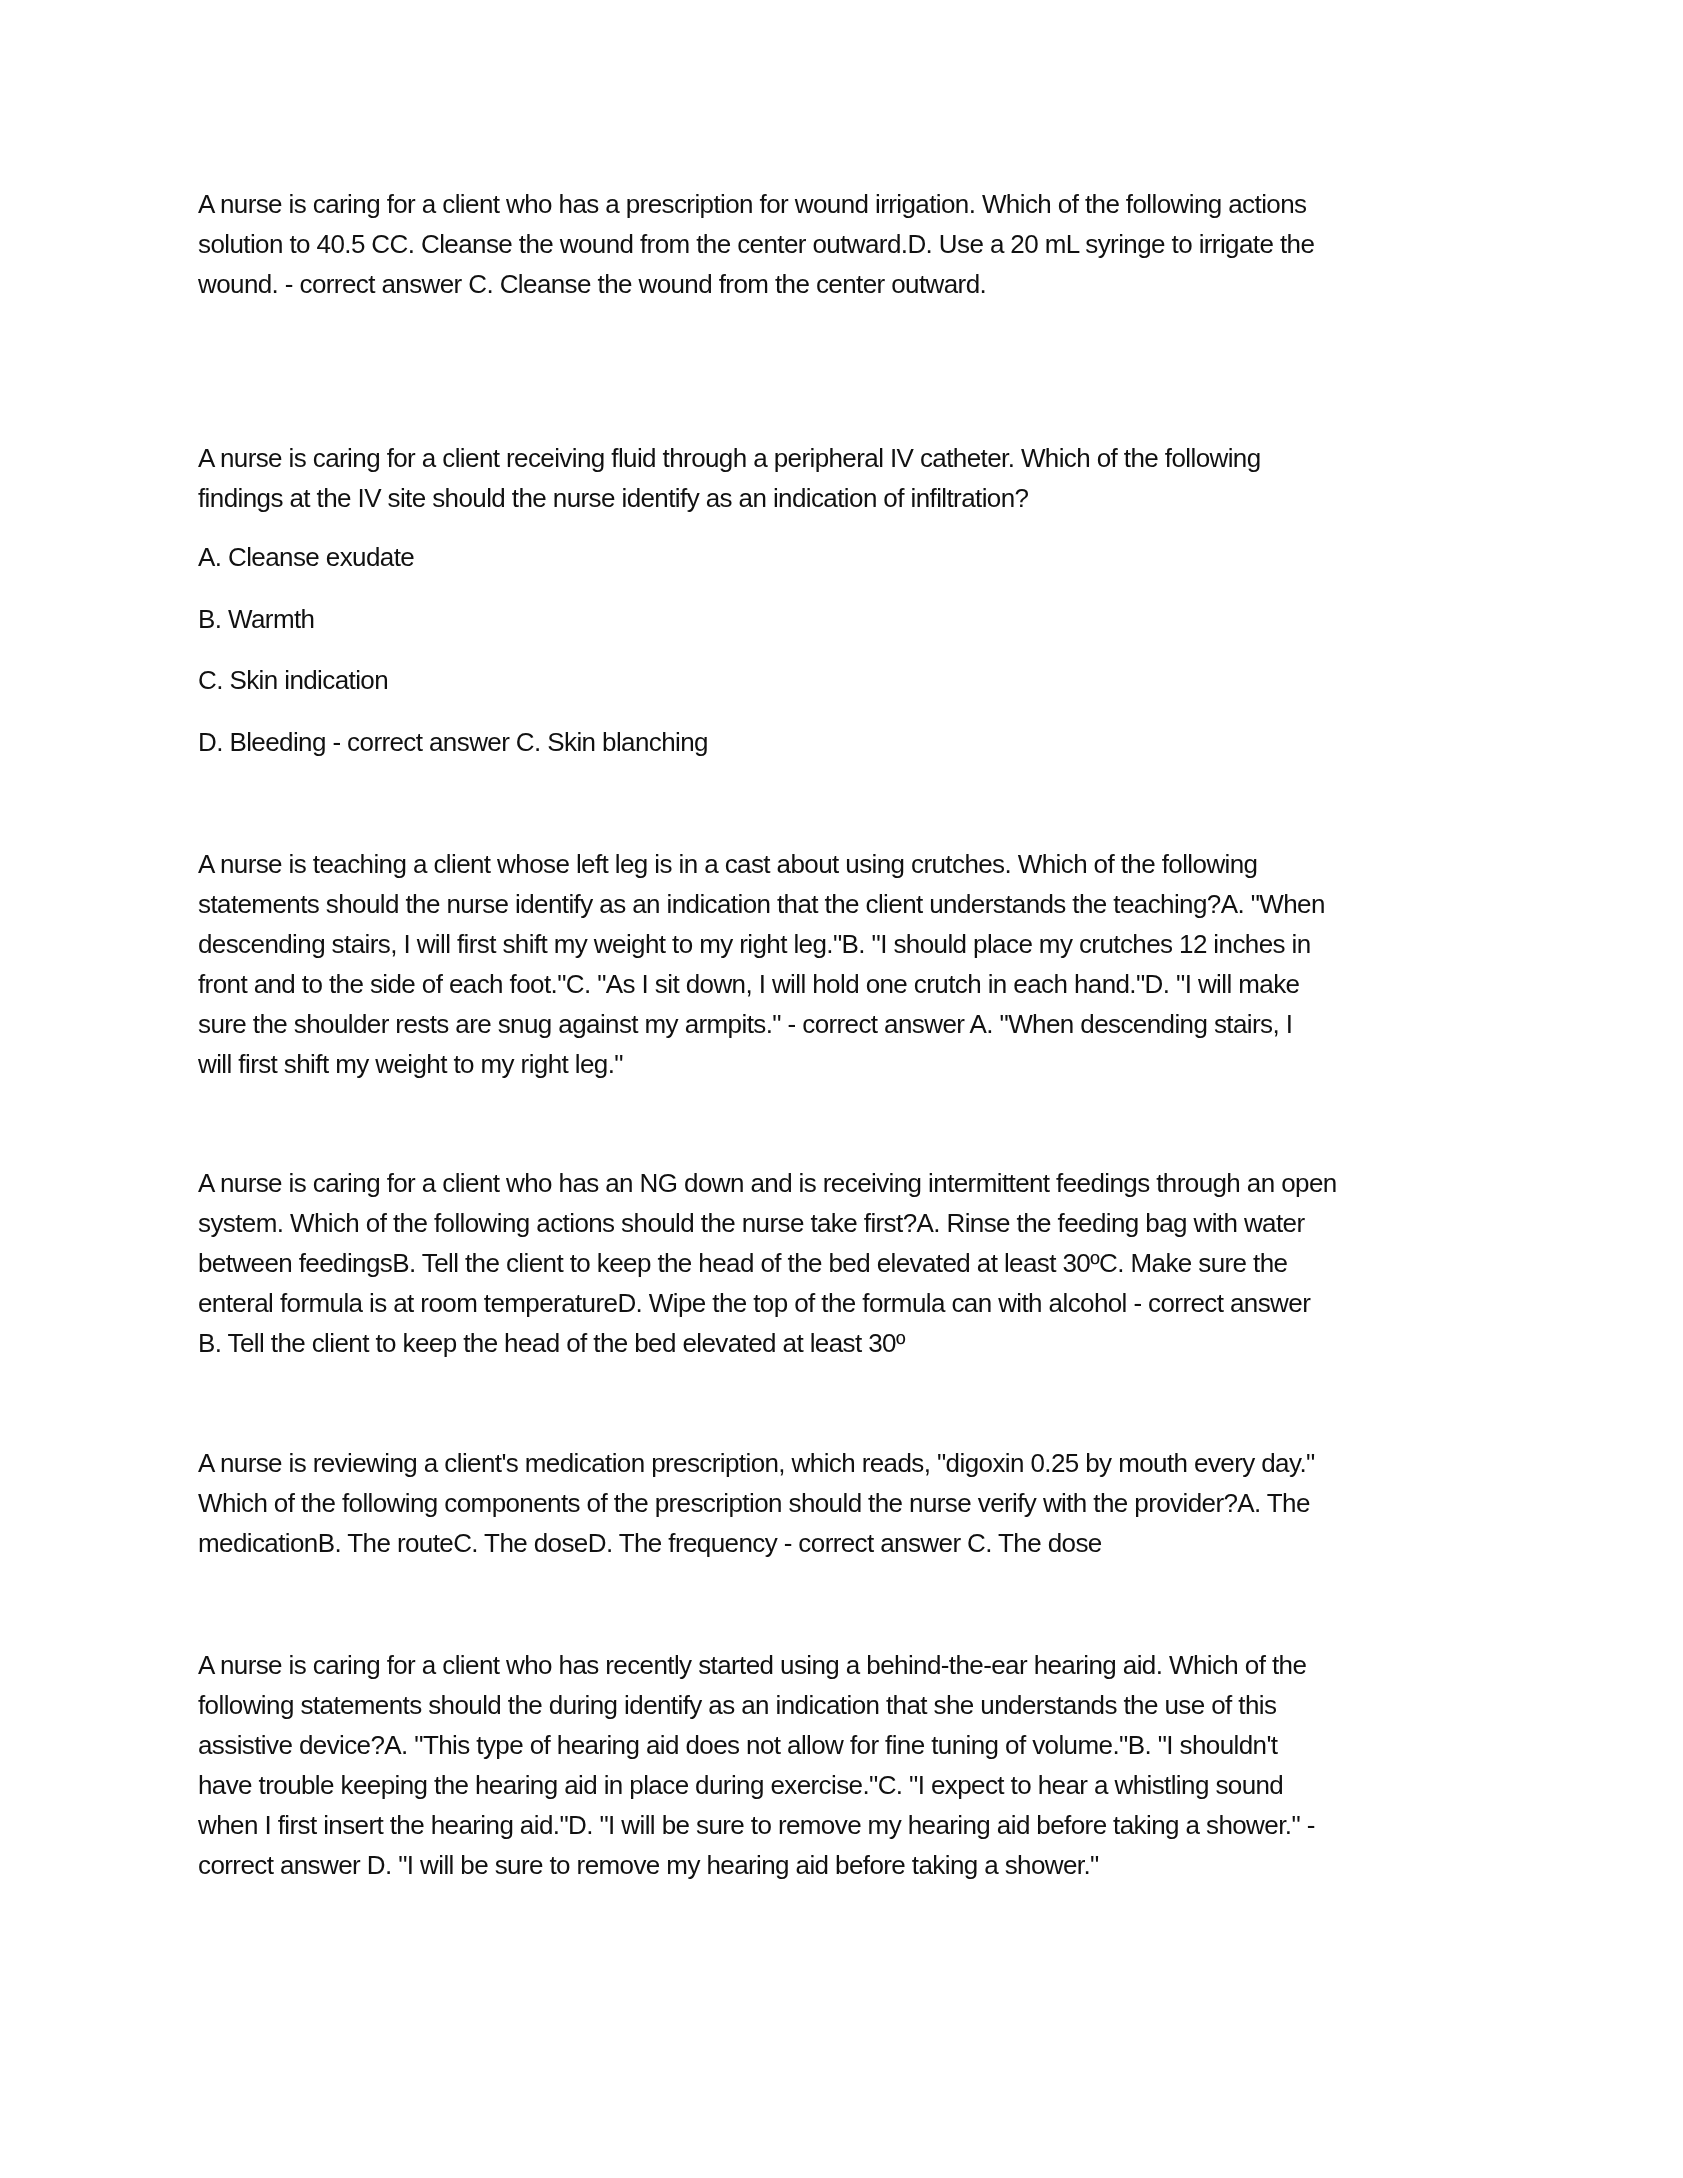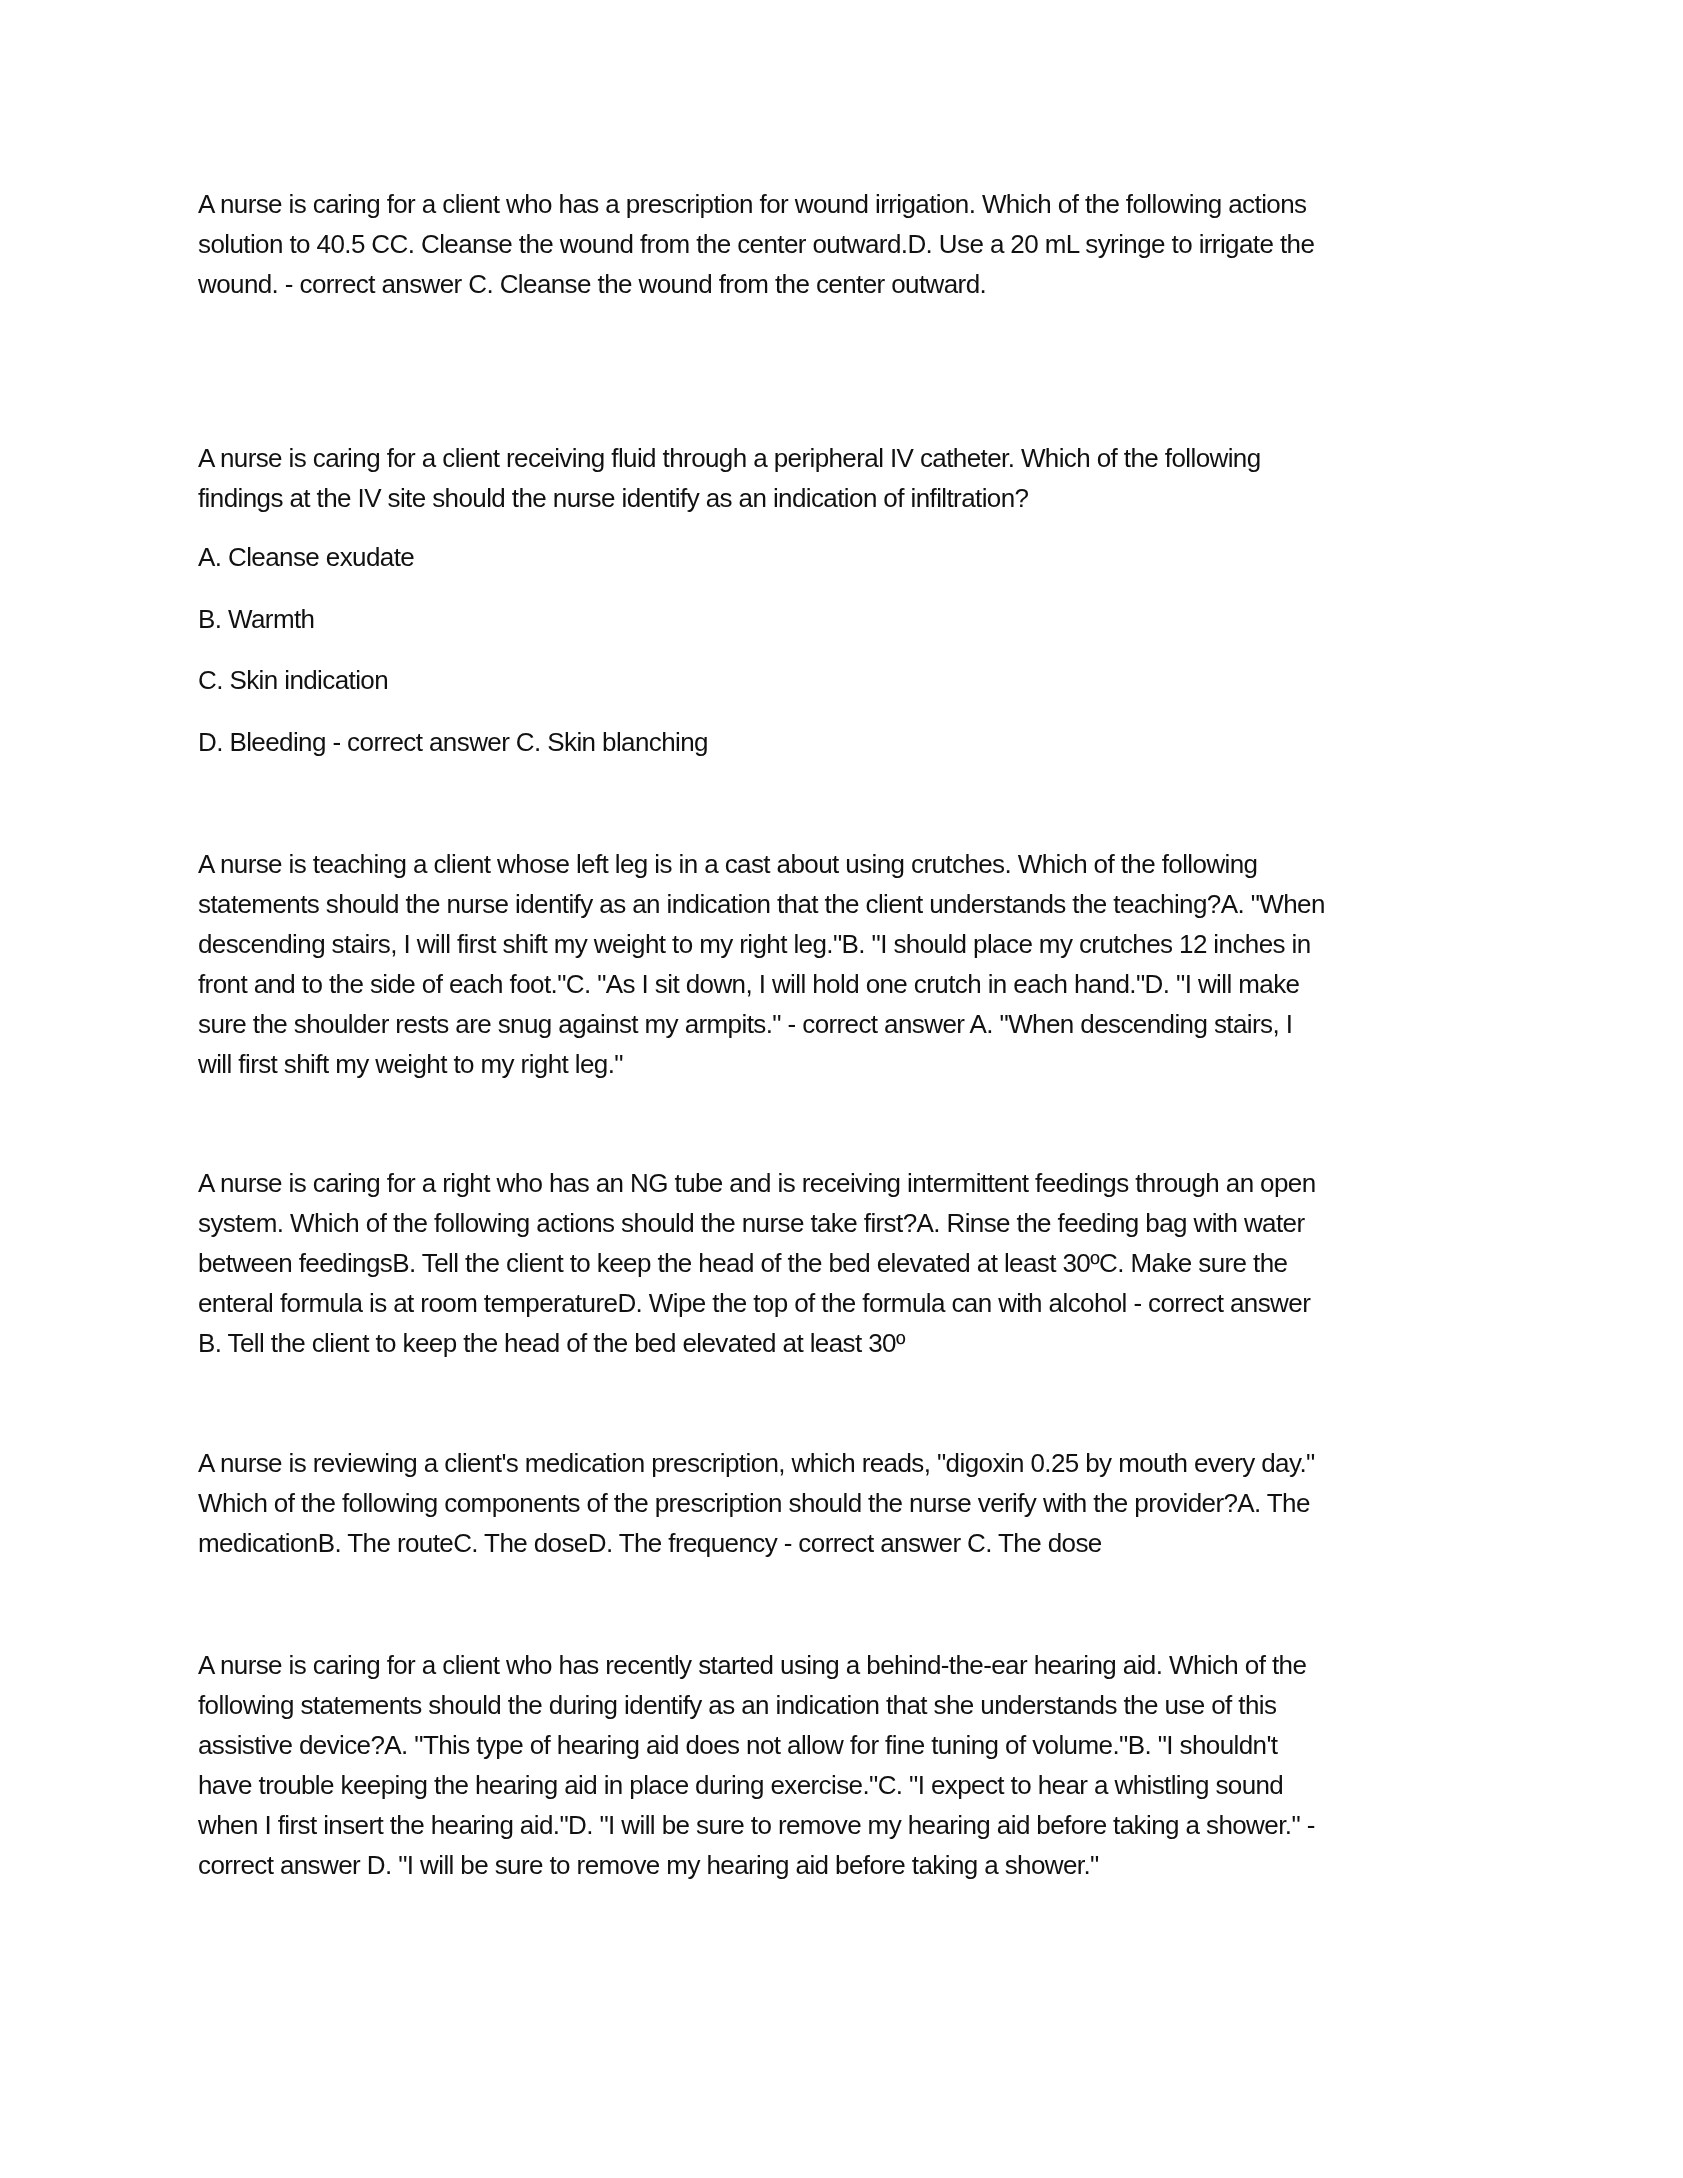--- a/index.html
+++ b/index.html
@@ -37,21 +37,21 @@
 <div class="block" style="top:844px;">
   <div class="line">A nurse is teaching a client whose left leg is in a cast about using crutches. Which of the following</div>
   <div class="line">statements should the nurse identify as an indication that the client understands the teaching?A. "When</div>
   <div class="line">descending stairs, I will first shift my weight to my right leg."B. "I should place my crutches 12 inches in</div>
   <div class="line">front and to the side of each foot."C. "As I sit down, I will hold one crutch in each hand."D. "I will make</div>
   <div class="line">sure the shoulder rests are snug against my armpits." -  correct answer  A. "When descending stairs, I</div>
   <div class="line">will first shift my weight to my right leg."</div>
 </div>
 
 <div class="block" style="top:1163px;">
-  <div class="line">A nurse is caring for a right who has an NG tube and is receiving intermittent feedings through an open</div>
+  <div class="line">A nurse is caring for a client who has an NG down and is receiving intermittent feedings through an open</div>
   <div class="line">system. Which of the following actions should the nurse take first?A. Rinse the feeding bag with water</div>
   <div class="line">between feedingsB. Tell the client to keep the head of the bed elevated at least 30ºC. Make sure the</div>
   <div class="line">enteral formula is at room temperatureD. Wipe the top of the formula can with alcohol -  correct answer</div>
   <div class="line">B. Tell the client to keep the head of the bed elevated at least 30º</div>
 </div>
 
 <div class="block" style="top:1443px;">
   <div class="line">A nurse is reviewing a client's medication prescription, which reads, "digoxin 0.25 by mouth every day."</div>
   <div class="line">Which of the following components of the prescription should the nurse verify with the provider?A. The</div>
   <div class="line">medicationB. The routeC. The doseD. The frequency -  correct answer  C. The dose</div>

